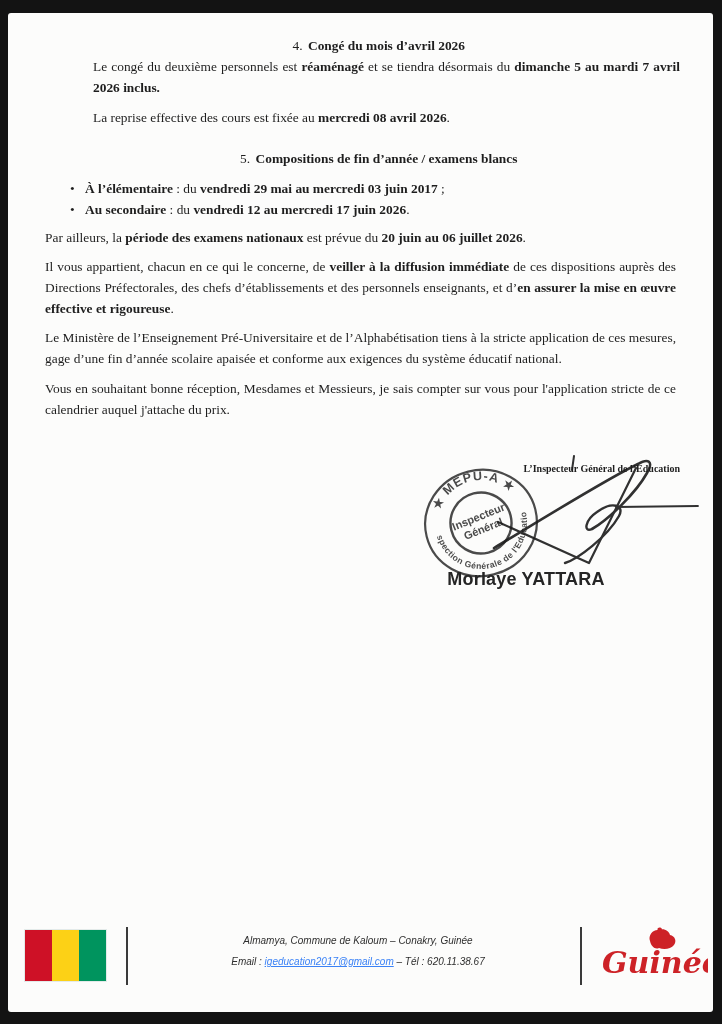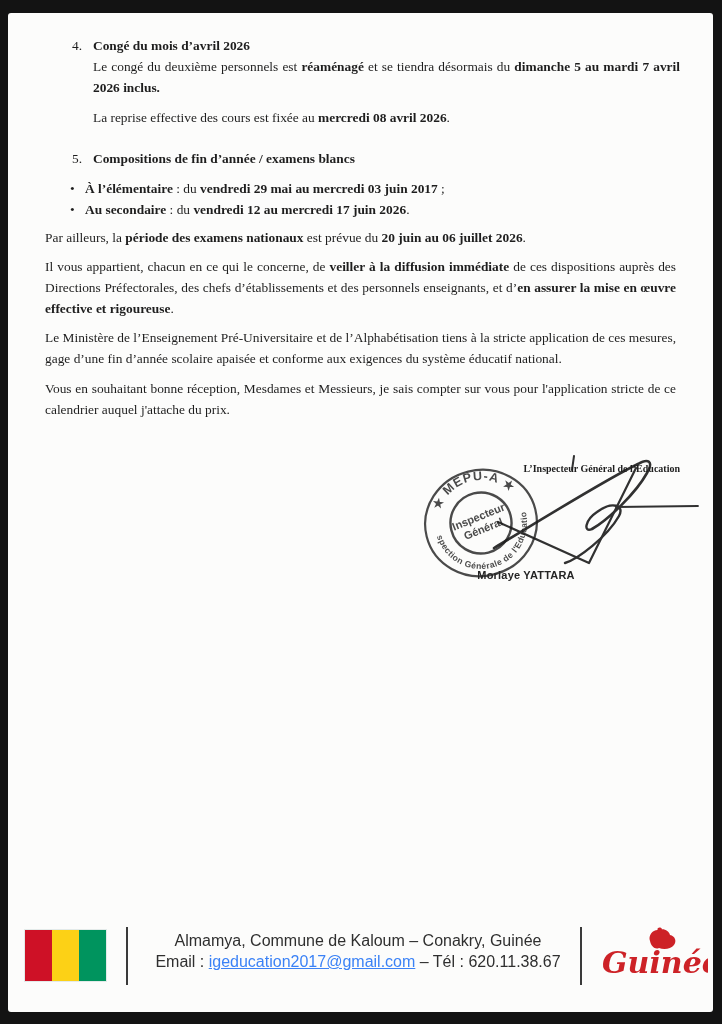--- a/index.html
+++ b/index.html
@@ -18,21 +18,21 @@
     overflow:hidden;
   }
 
   
   .doc-body {
     position:absolute; top:22px; left:37px; width:635px;
     font-size:13.4px; line-height:21px;
   }
   .doc-body .b { font-weight:bold; }
   .num-item { padding-left:27px; }
-  .num-row { font-weight:bold; }
+  .num-row { font-weight:bold;text-align:center; }
   .num { display:inline-block; width:21px; font-weight:normal; }
   .item-body { margin:0 0 0 21px; text-align:justify; }
   .reprise { margin:9px 0 0 21px; }
   .item5 { margin-top:20px; }
   .bullet-row { display:flex; padding-left:25px; margin-top:0; }
   .bullet-row.first { margin-top:9px; }
   .bullet-glyph { width:15px; flex:none; }
   .para { margin:8px 4px 0 0; text-align:justify; }
 
   
@@ -43,39 +43,39 @@
     position:absolute; left:412px; top:452px; width:122px; height:116px;
     opacity:.85;
   }
   .signature-svg {
     position:absolute; left:478px; top:437px; width:218px; height:130px;
     opacity:.9;
   }
   .sig-name {
     position:absolute; left:428px; top:556px; width:180px;
     text-align:center; font-family:"Liberation Sans", sans-serif;
-    font-weight:bold; font-size:11px; color:#252525; letter-spacing:.2px;
+    font-weight:bold; font-size:18px; color:#252525; letter-spacing:.2px;
   }
 
   
   .footer { position:absolute; left:0; bottom:0; width:705px; height:70px; }
   .flag {
     position:absolute; left:17px; top:-12px; width:81px; height:51px;
     display:flex; box-shadow:0 0 0 1px rgba(180,200,200,.35);
   }
   .flag > div { flex:1; }
   .v-divider {
     position:absolute; top:-15px; width:2px; height:58px; background:#3a3a3a;
   }
   .v-divider.d1 { left:118px; }
   .v-divider.d2 { left:572px; }
   .footer-text {
     position:absolute; left:135px; top:-12px; width:430px;
     text-align:center; font-family:"Liberation Sans", sans-serif;
-    font-size:16px; line-height:21px; color:#2f2f2f;
+    font-size:10px; line-height:21px; color:#2f2f2f;font-style:italic;
   }
   .footer-text a { text-decoration:underline; }
   .logo { position:absolute; left:590px; top:-15px; width:110px; height:60px; }
 </style>
 </head>
 <body>
 
 <div class="frame">
   <div class="page">
 

